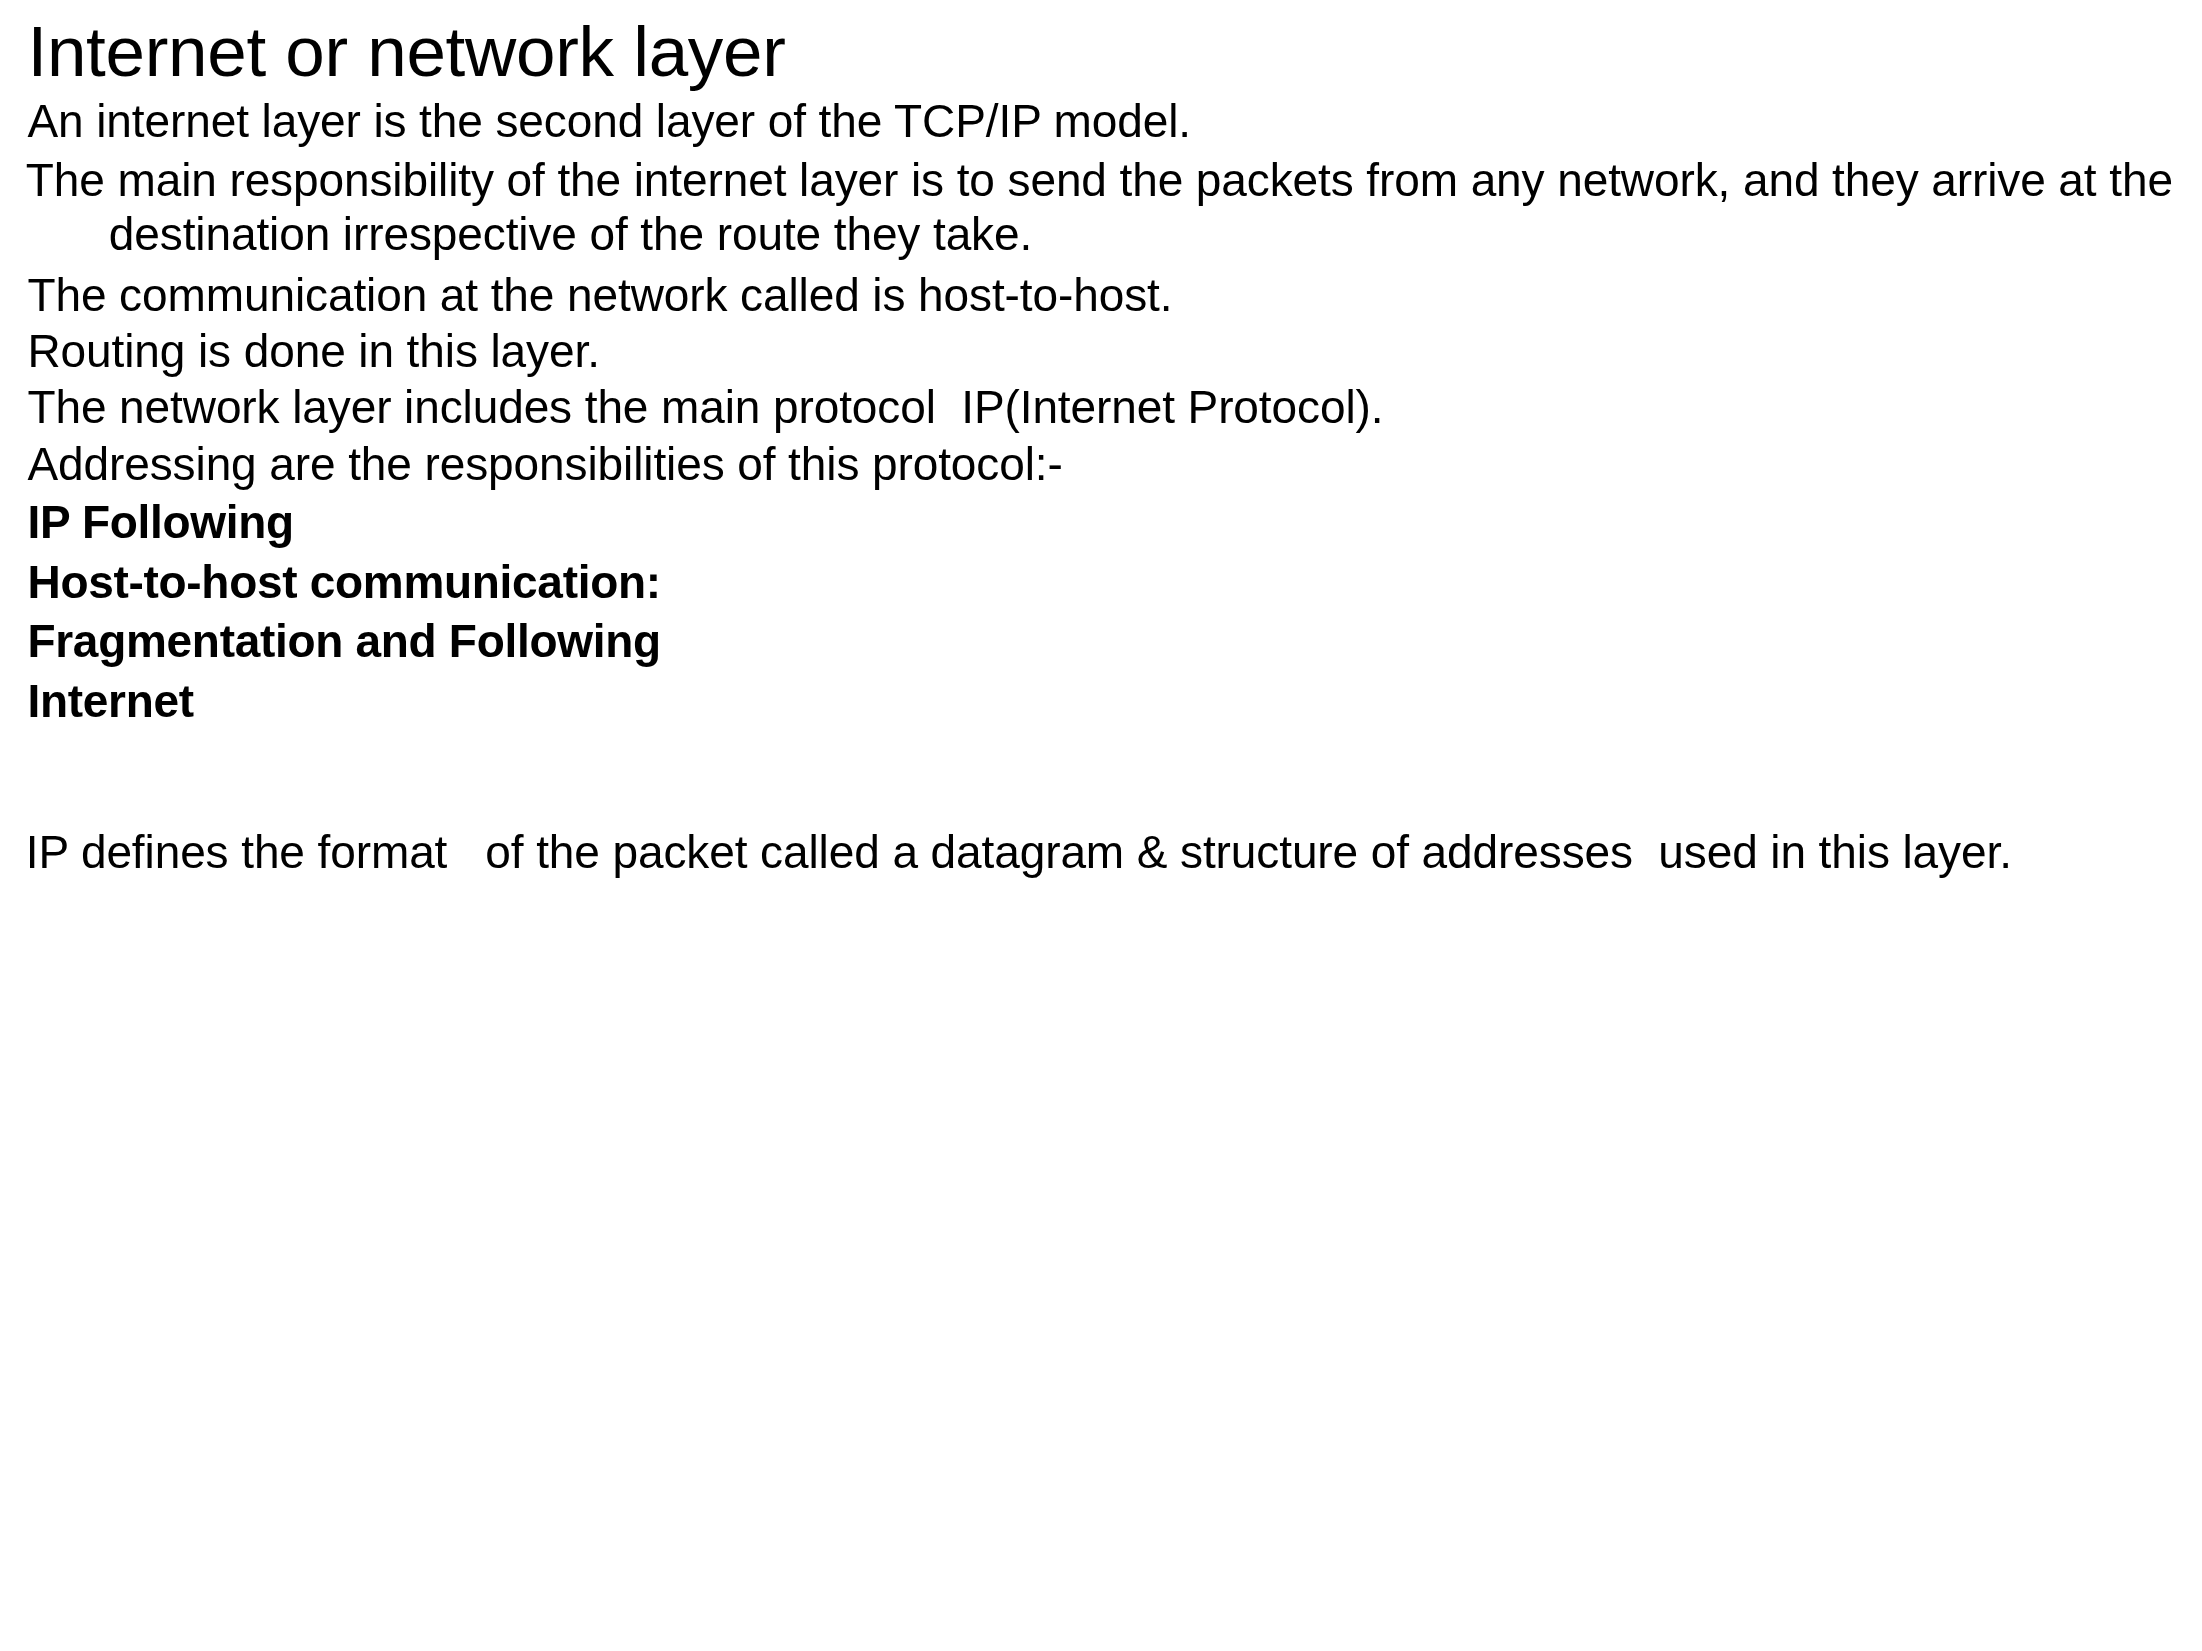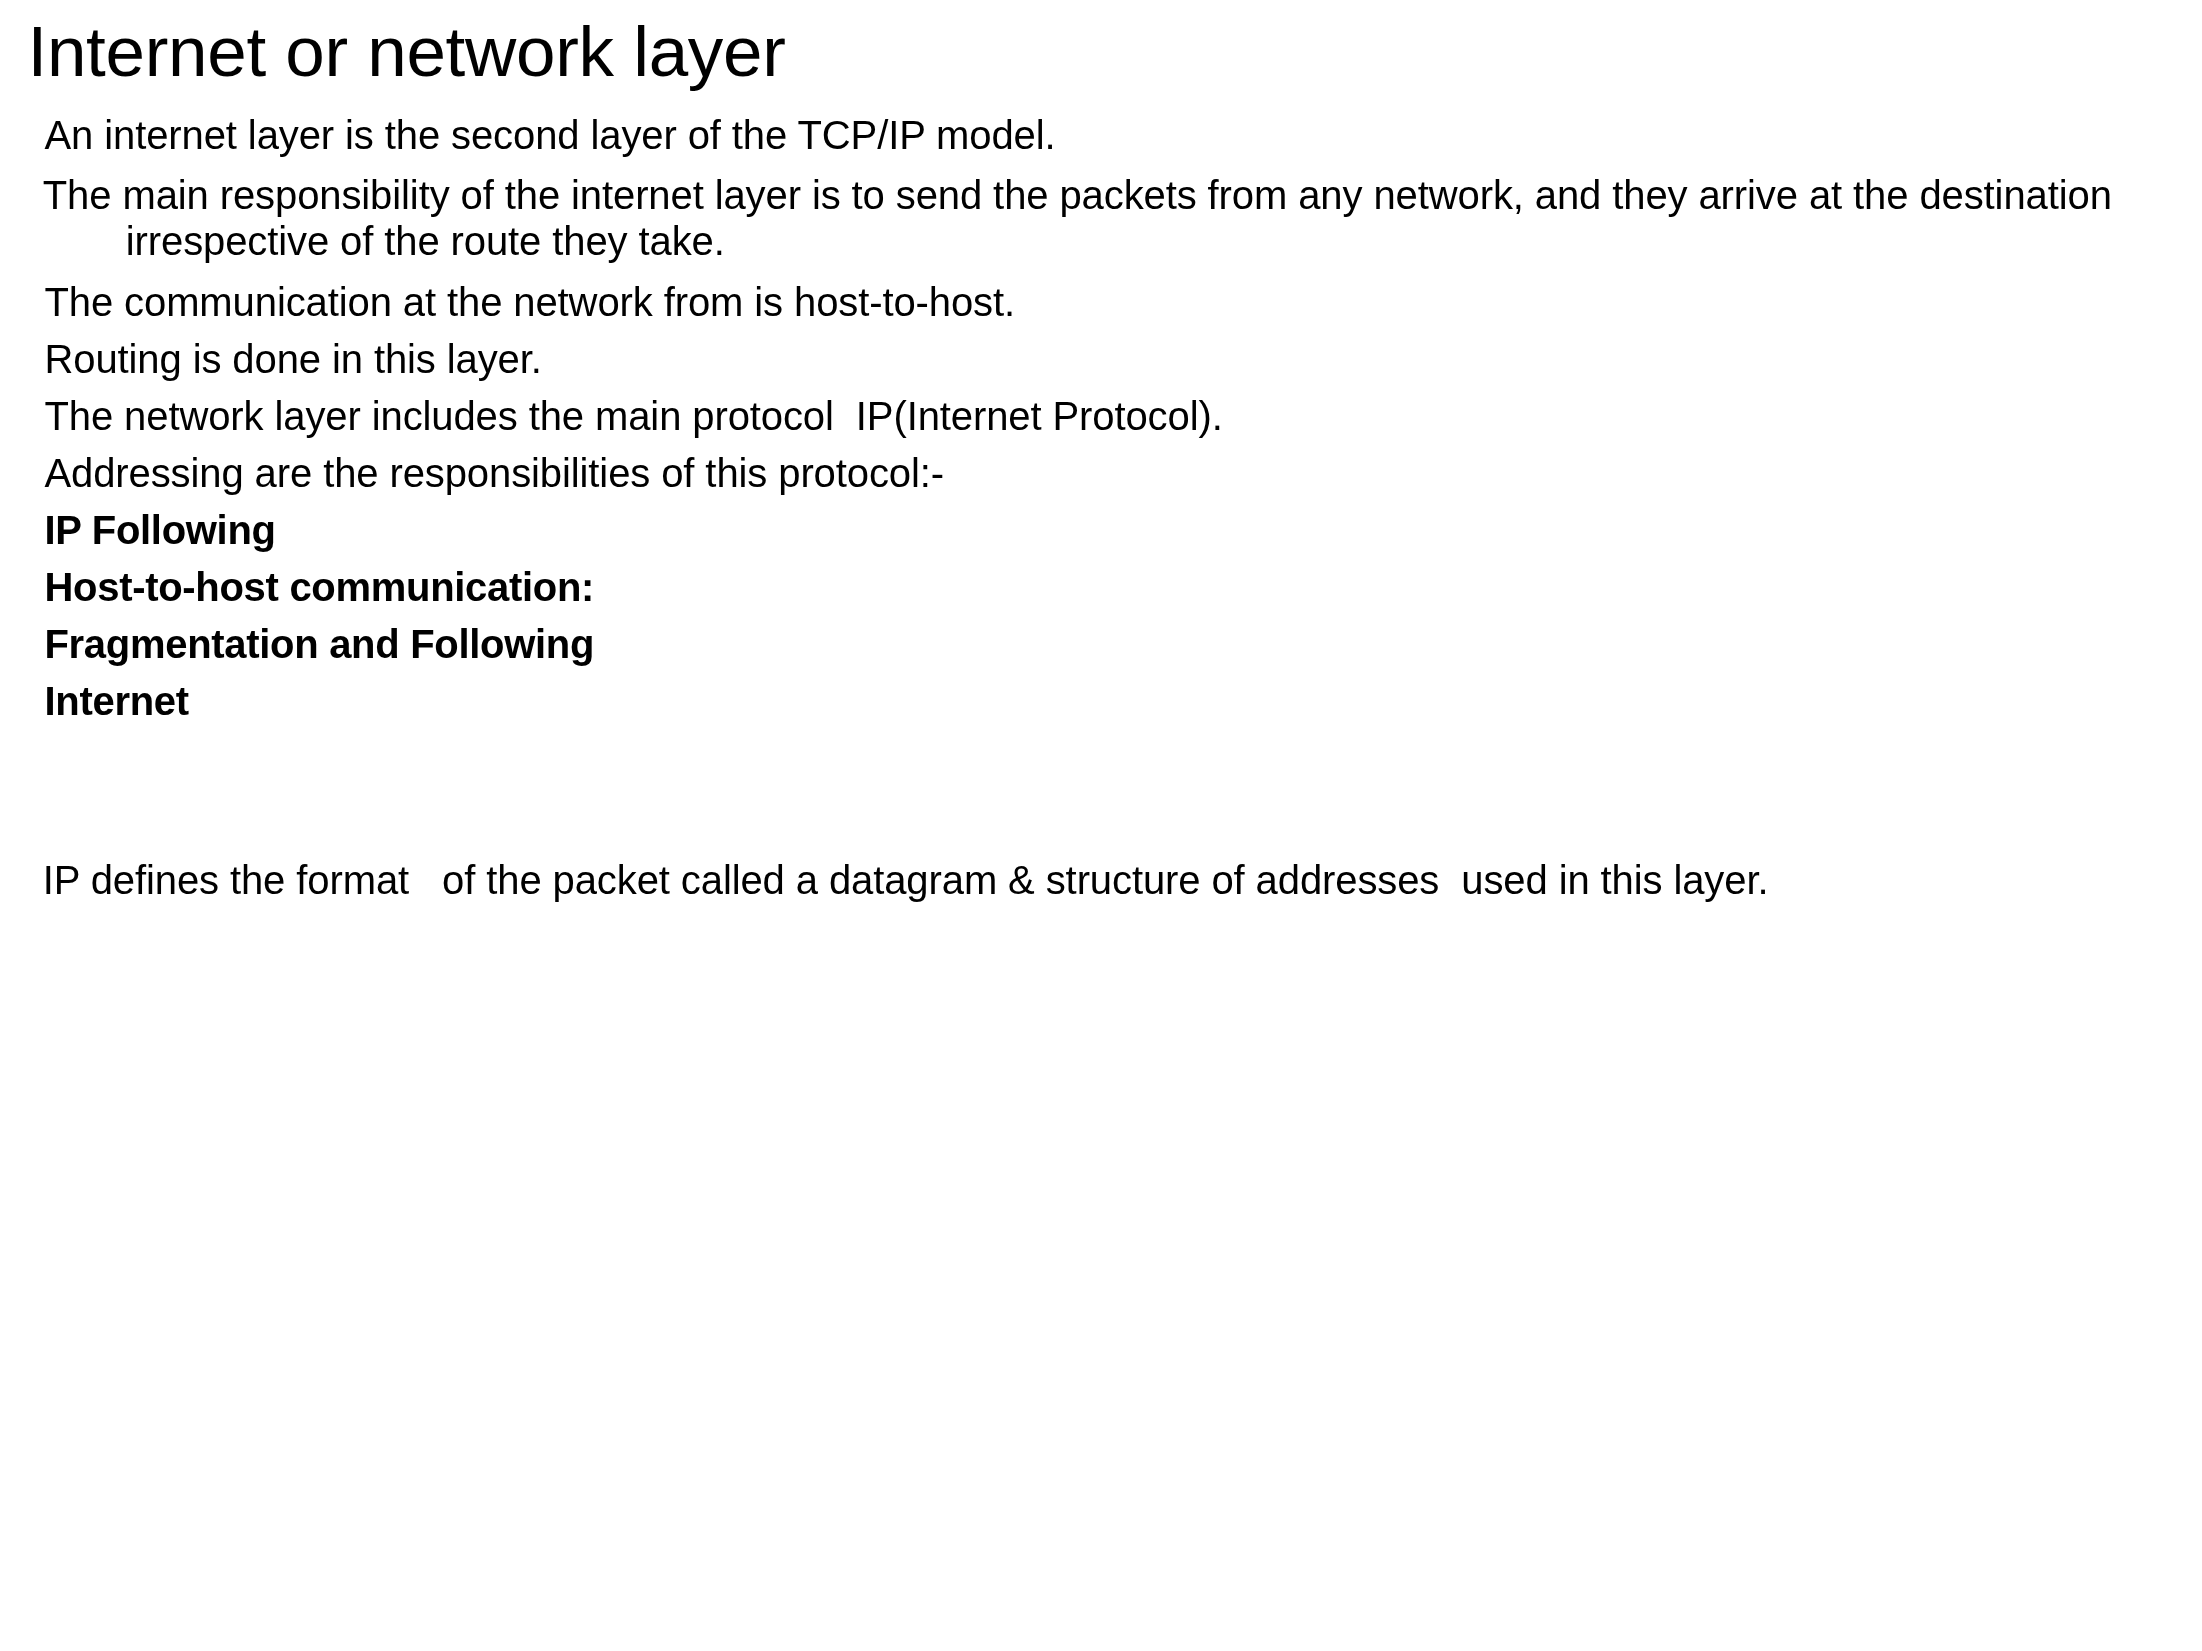--- a/index.html
+++ b/index.html
@@ -36,24 +36,24 @@
     padding: 13.8px 0 0 6.9px;
     white-space: pre;
   }
 
   
   .body-block {
     padding: 8.6px 0 0 5.2px;
   }
 
   .para {
-    font-size: 40px;
+    font-size: 46px;
     line-height: 1.0;
     font-weight: 400;
-    margin: 17px;
+    margin: 0;
     padding: 0 0 0 1.7px;
     
     text-indent: 0;
     white-space: pre-wrap;
     letter-spacing: -0.1px;
   }
 
   
   .para + .para {
     margin-top: 10.3px;
@@ -93,21 +93,21 @@
 <div class="slide">
 
   <h1 class="slide-title">Internet or network layer</h1>
 
   <div class="body-block">
 
     <p class="para">An internet layer is the second layer of the TCP/IP model.</p>
 
     <p class="para multiline">The main responsibility of the internet layer is to send the packets from any network, and they arrive at the destination irrespective of the route they take.</p>
 
-    <p class="para">The communication at the network from is host-to-host.</p>
+    <p class="para">The communication at the network called is host-to-host.</p>
 
     <p class="para">Routing is done in this layer.</p>
 
     <p class="para">The network layer includes the main protocol  IP(Internet Protocol).</p>
 
 
     <p class="para">Addressing are the responsibilities of this protocol:-</p>
 
     <p class="para bold">IP Following</p>
 

